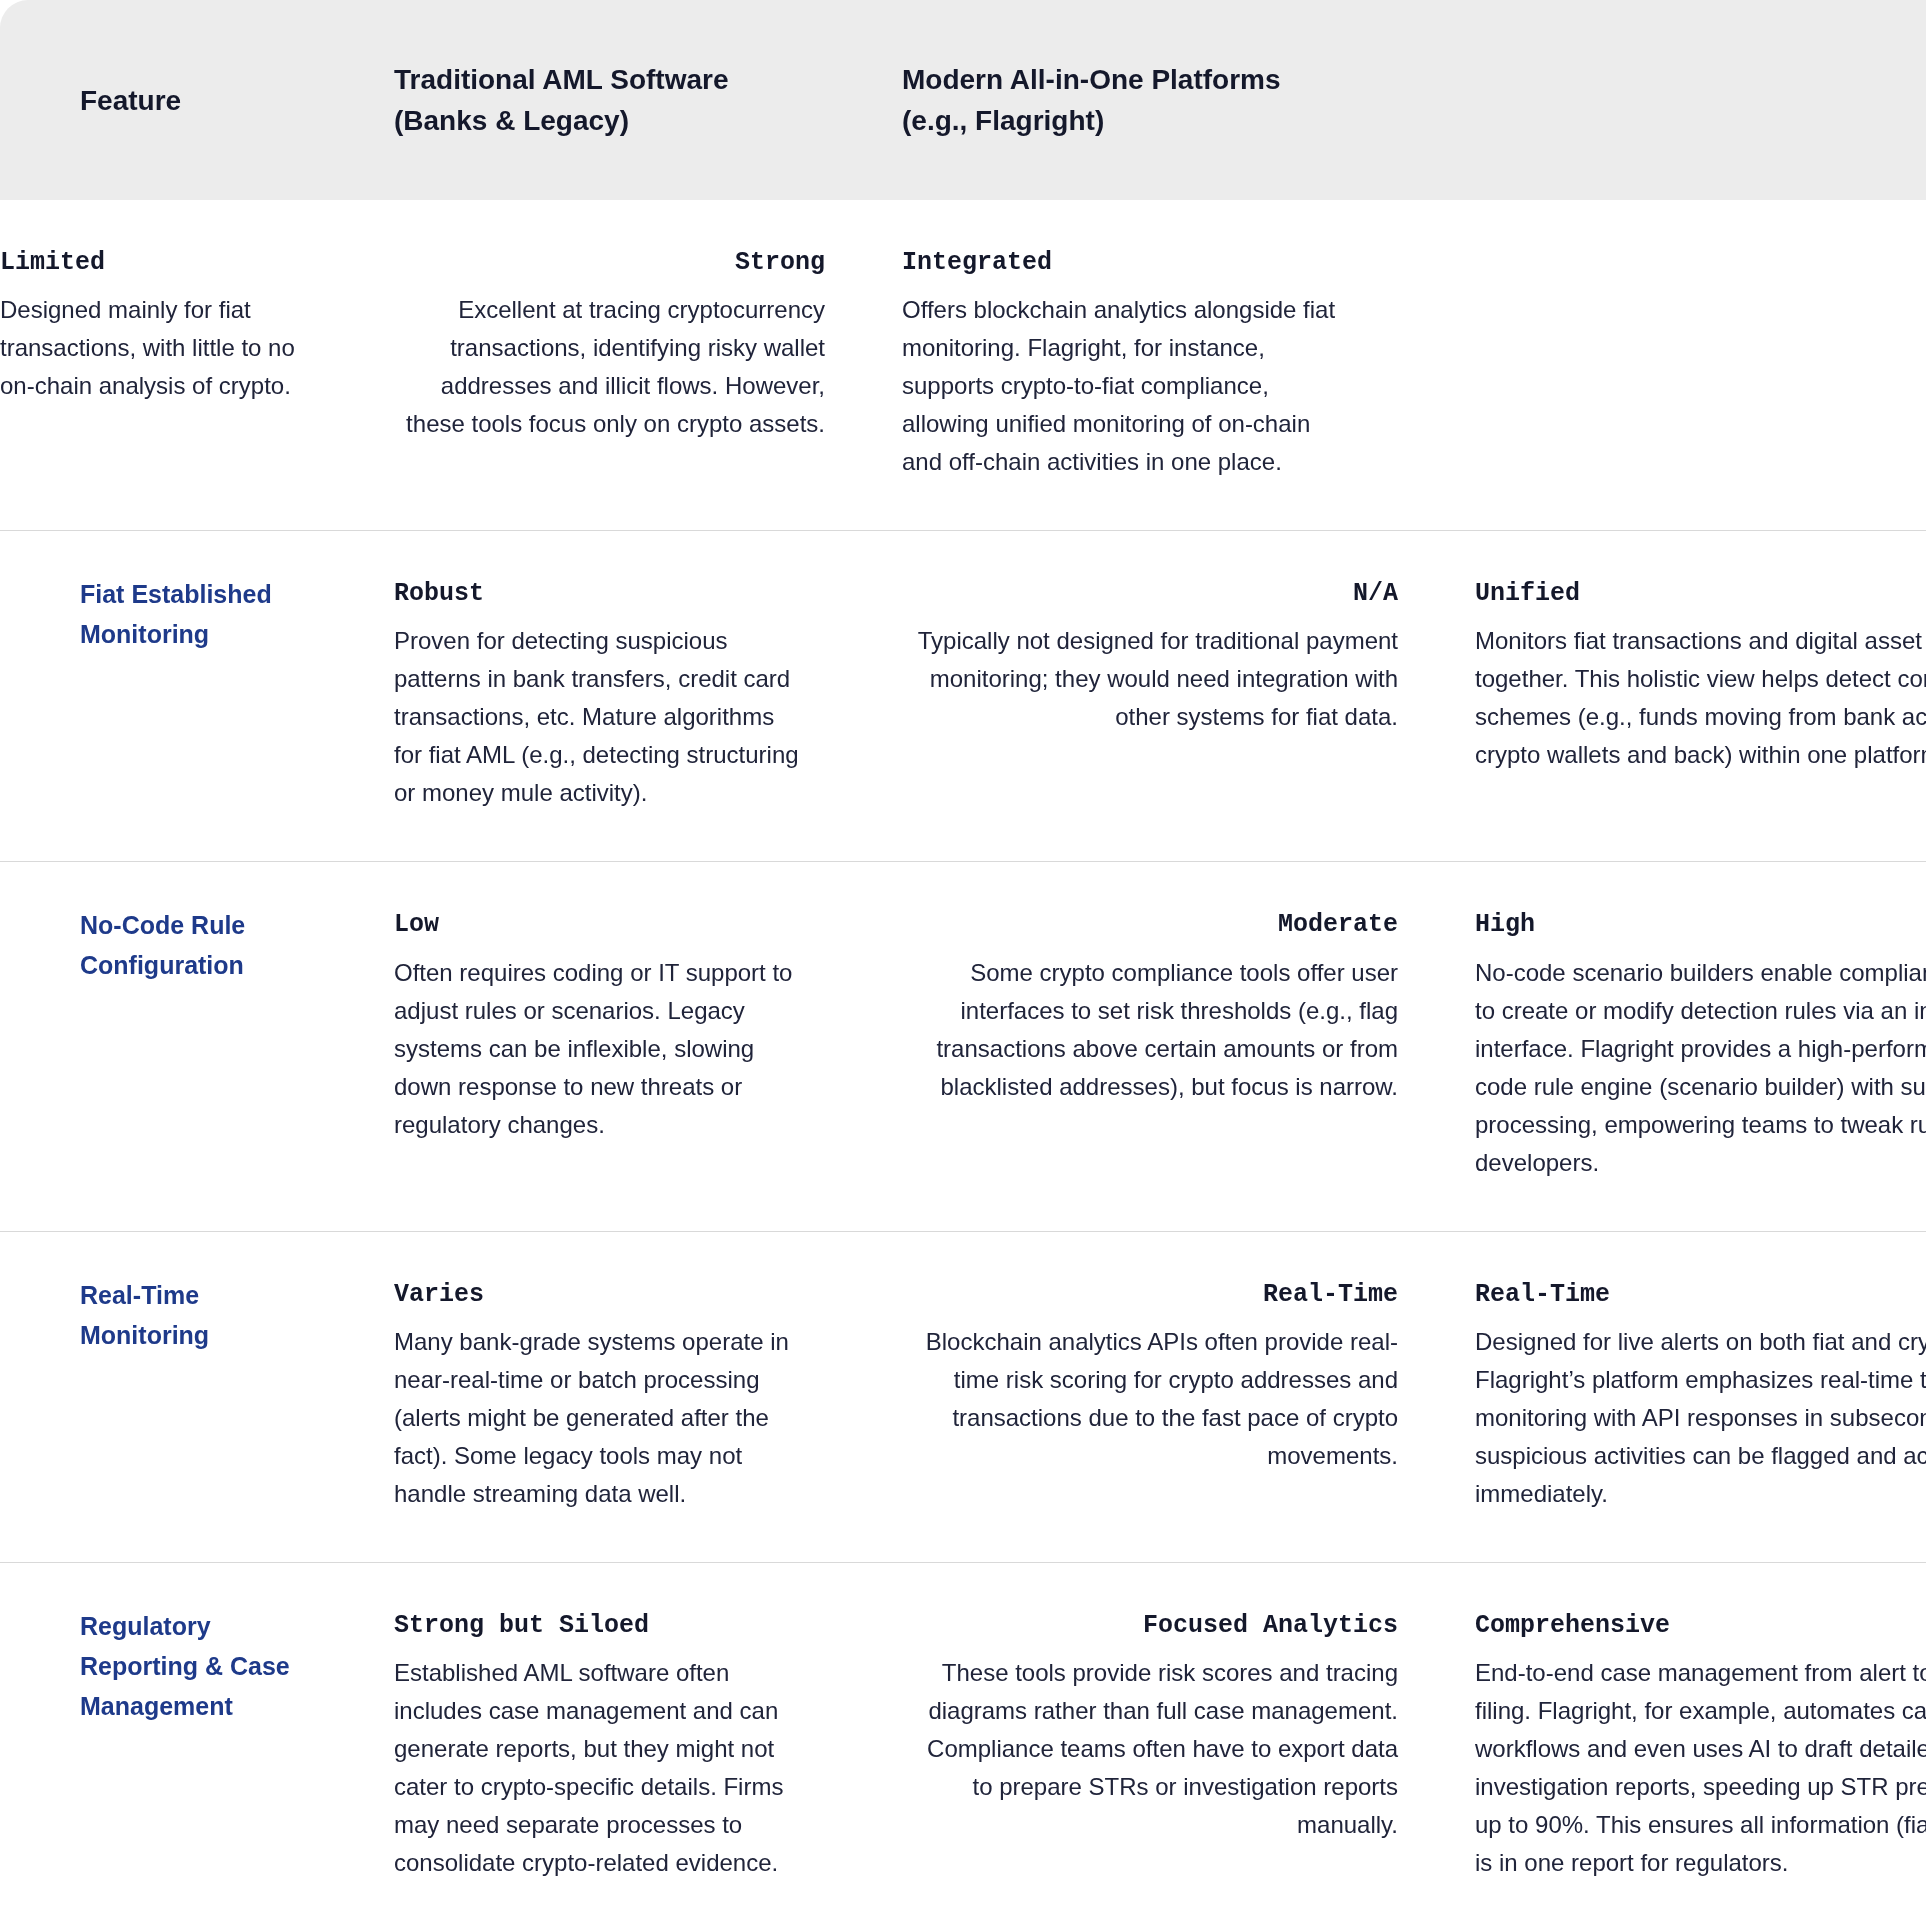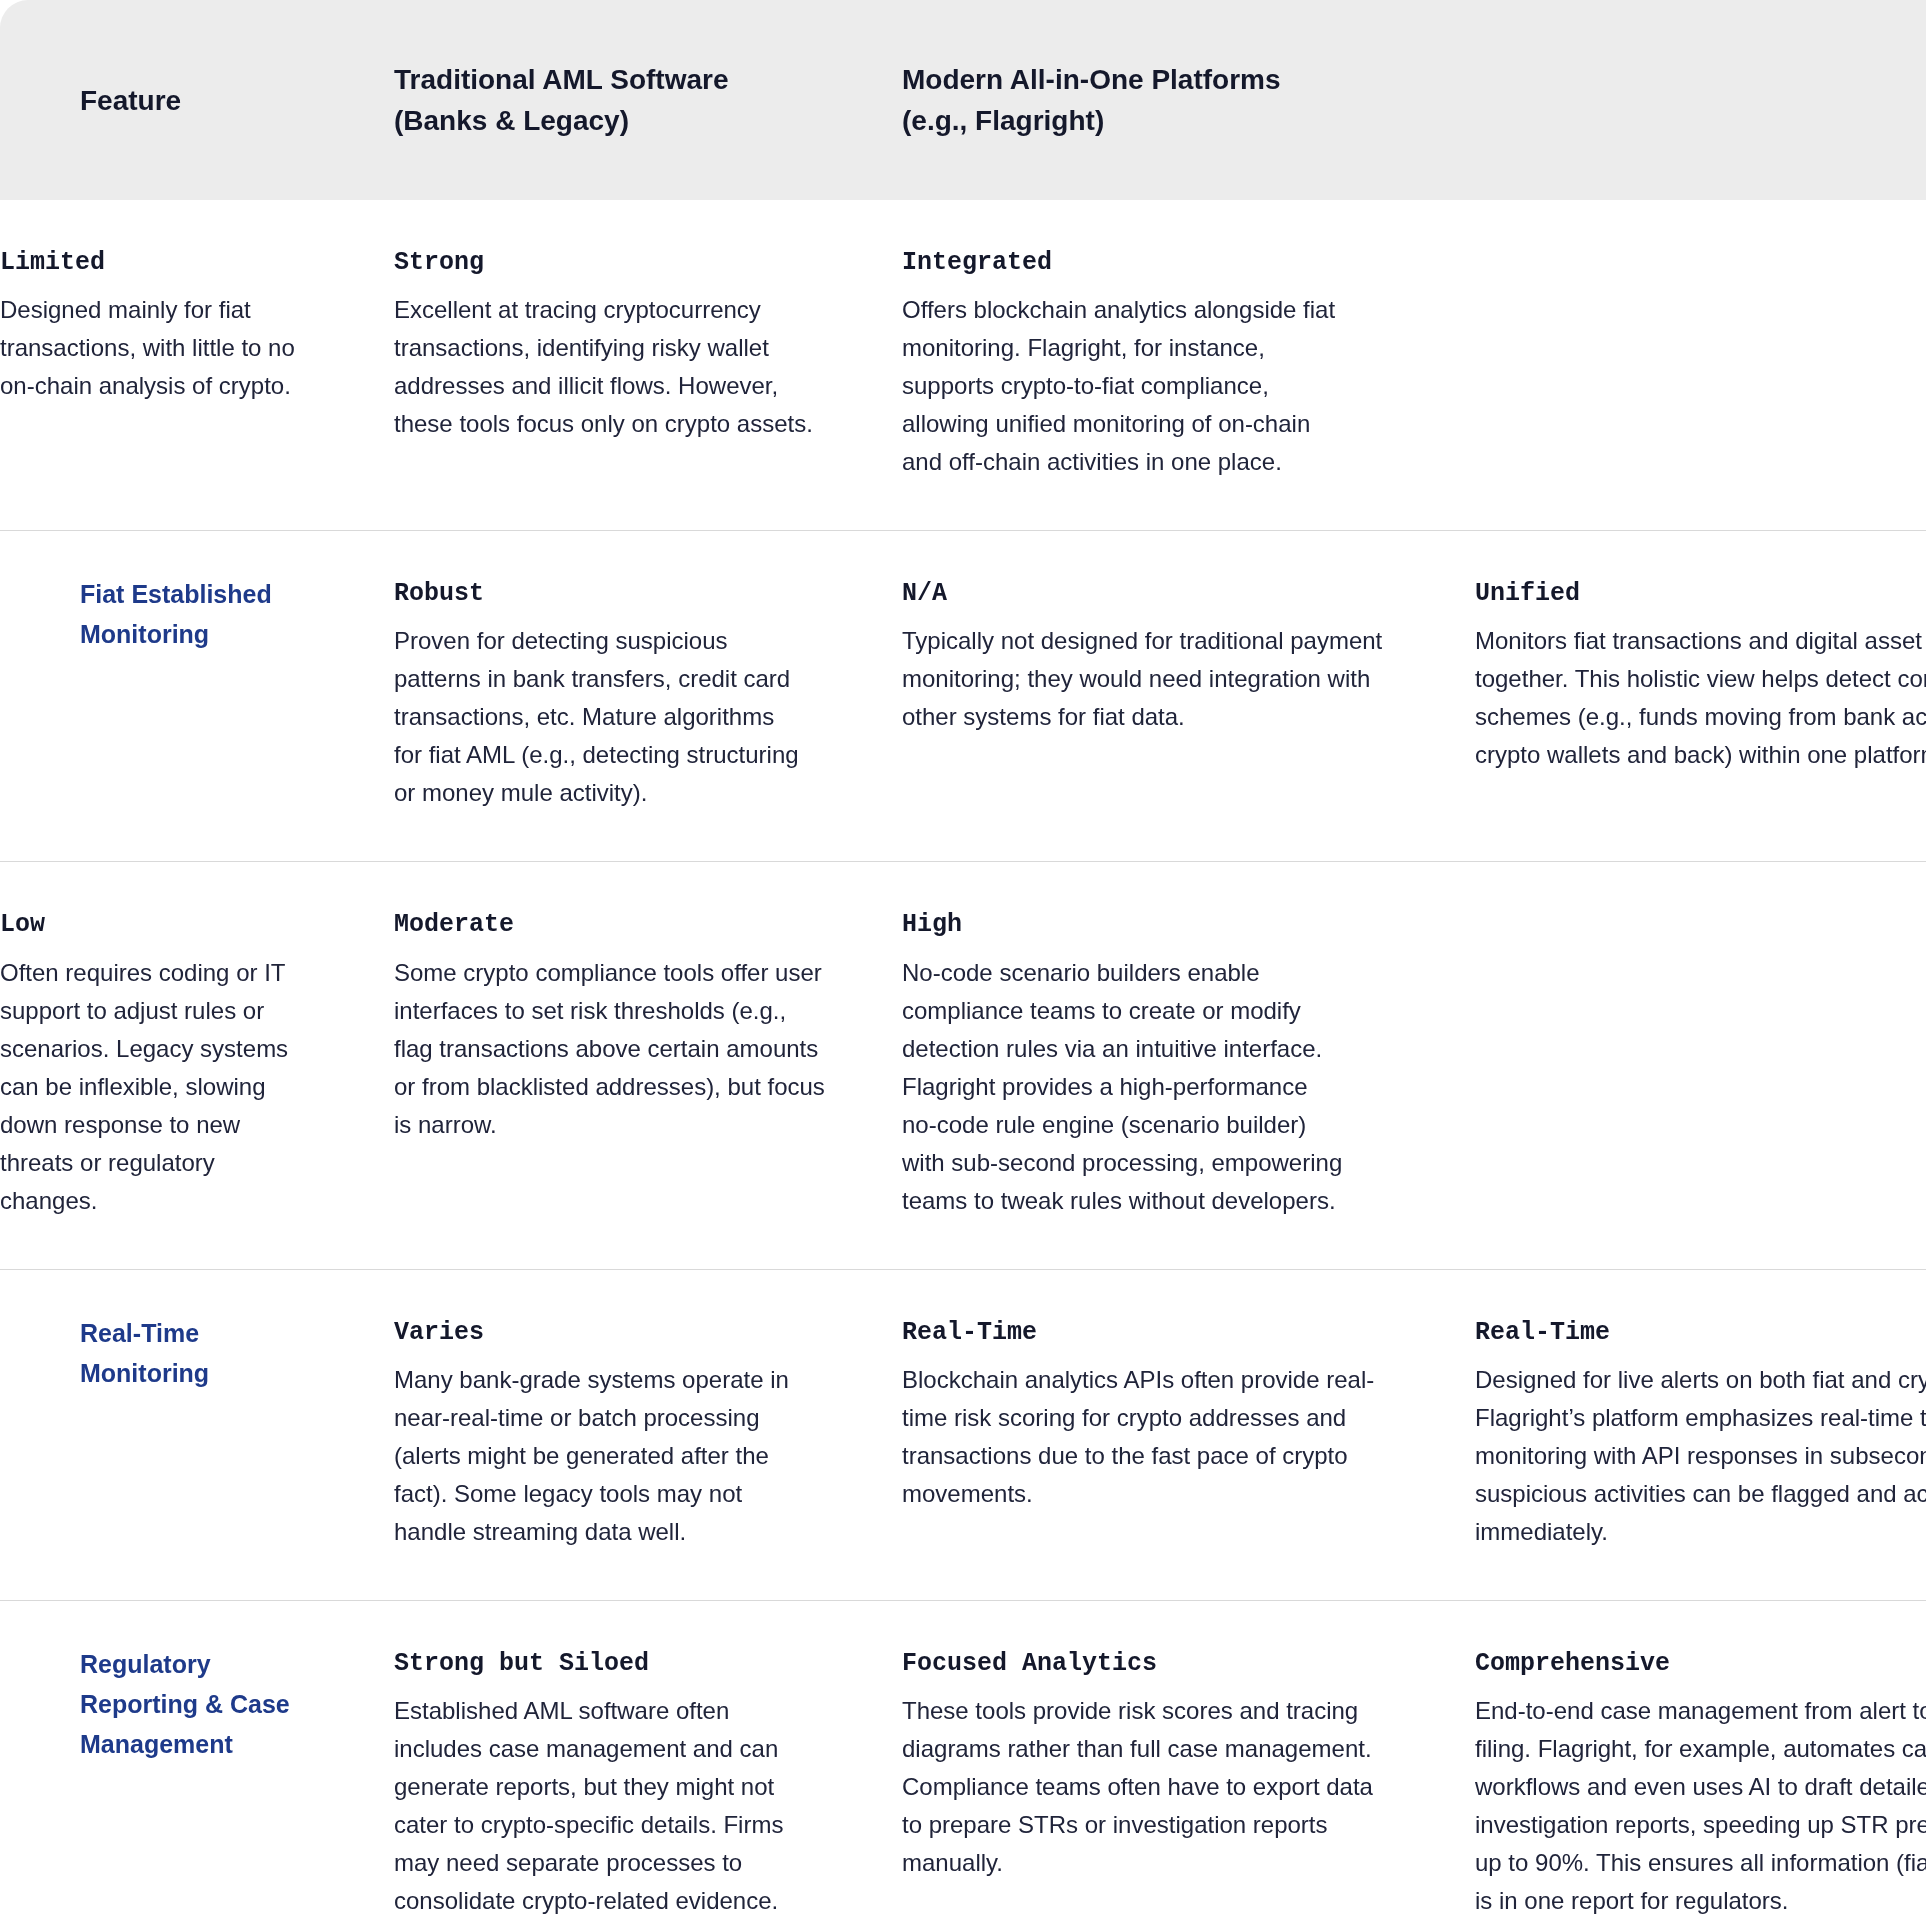--- a/index.html
+++ b/index.html
@@ -42,21 +42,21 @@
   .hcell.col-c { padding-right: 129px; }
   
   .trow { background: #ffffff; }
   .trow + .trow { border-top: 1.2px solid var(--divider, #d9d9d9); }
   .cell {
     padding-top: 43px;
     padding-bottom: 49px;
   }
   .cell.col-feature { padding-left: 80px; padding-right: 62px; }
   .cell.col-a { padding-right: 96px; }
-  .cell.col-b { padding-right: 77px; }
+  .cell.col-b { padding-right: 77px; text-align: right; }
   .cell.col-c { padding-right: 129px; }
   .feature-label {
     font-weight: 700;
     font-size: 25px;
     line-height: 40px;
     color: var(--accent-blue, #1e3a8a);
     white-space: pre-line;
   }
   .cell-title {
     font-weight: 700;
@@ -114,20 +114,24 @@
       <div class="cell-title">N/A</div>
       <div class="cell-body">Typically not designed for traditional payment monitoring; they would need integration with other systems for fiat data.</div>
     </div>
     <div class="cell col-c">
       <div class="cell-title">Unified</div>
       <div class="cell-body">Monitors fiat transactions and digital asset flows together. This holistic view helps detect complex schemes (e.g., funds moving from bank accounts to crypto wallets and back) within one platform.</div>
     </div>
   </div>
 
   <div class="grid-row trow">
+    <div class="cell col-feature">
+      <div class="feature-label">No-Code Rule
+Configuration</div>
+    </div>
     <div class="cell col-a">
       <div class="cell-title">Low</div>
       <div class="cell-body">Often requires coding or IT support to adjust rules or scenarios. Legacy systems can be inflexible, slowing down response to new threats or regulatory changes.</div>
     </div>
     <div class="cell col-b">
       <div class="cell-title">Moderate</div>
       <div class="cell-body">Some crypto compliance tools offer user interfaces to set risk thresholds (e.g., flag transactions above certain amounts or from blacklisted addresses), but focus is narrow.</div>
     </div>
     <div class="cell col-c">
       <div class="cell-title">High</div>

